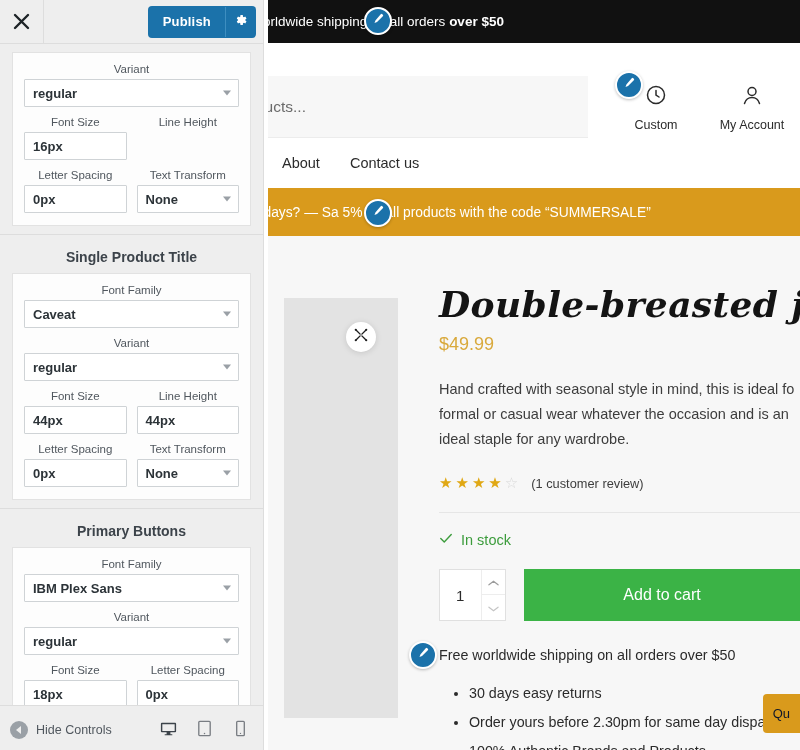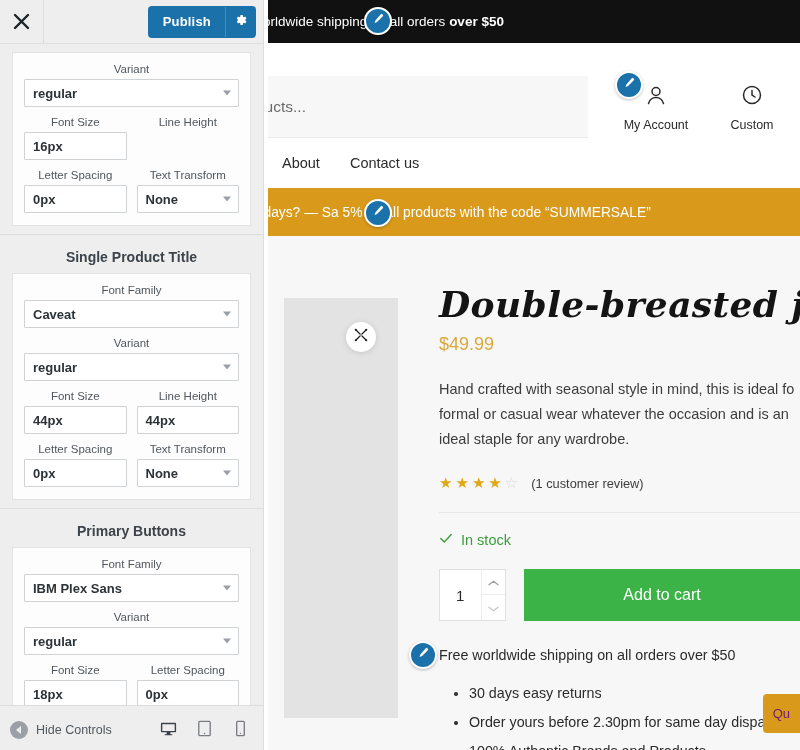--- a/index.html
+++ b/index.html
@@ -269,21 +269,21 @@
     box-shadow: 0 1px 3px rgba(0,0,0,.25);
     position: absolute; z-index: 20;
   }
   .pencil.p-top { left: 100px; top: 7px; }
   .pencil.p-search { left: 351px; top: 71px; }
   .pencil.p-promo { left: 100px; top: 199px; }
   .pencil.p-ship { left: 145px; top: 641px; }
 
   .side-tab {
     position: absolute; right: 0; top: 694px;
-    background: #d99a1c; color: #701a75;
+    background: #d99a1c; color: #0f172a;
     padding: 12px 10px; font-size: 13px;
     border-radius: 4px 0 0 4px;
     white-space: nowrap; cursor: pointer;
     z-index: 10;
   }
   .vline-left {
     position: absolute; left: 0; top: 0; bottom: 0; width: 4px;
     background: #ffffff; z-index: 3;
   }
 </style>
@@ -484,34 +484,34 @@
     </div>
 
     <div id="header-strip"></div>
 
     <div id="searchrow">
       <div class="search-field">ducts...</div>
       <div class="header-icons">
         <div class="hicon">
           <span>
             <svg width="26" height="26" viewBox="0 0 26 26">
+              <circle cx="13" cy="12" r="8.5" fill="none" stroke="#2b2b2b" stroke-width="1.5"></circle>
+              <path d="M13 7.5V12l3 2" fill="none" stroke="#2b2b2b" stroke-width="1.5" stroke-linecap="round"></path>
+            </svg>
+          </span>
+          <span class="lbl">Custom</span>
+        </div>
+        <div class="hicon">
+          <span>
+            <svg width="26" height="26" viewBox="0 0 26 26">
               <circle cx="13" cy="8.5" r="4" fill="none" stroke="#2b2b2b" stroke-width="1.5"></circle>
               <path d="M5.5 20.5c1.2-4 4.2-6 7.5-6s6.3 2 7.5 6" fill="none" stroke="#2b2b2b" stroke-width="1.5" stroke-linecap="round"></path>
             </svg>
           </span>
           <span class="lbl">My Account</span>
-        </div>
-        <div class="hicon">
-          <span>
-            <svg width="26" height="26" viewBox="0 0 26 26">
-              <circle cx="13" cy="12" r="8.5" fill="none" stroke="#2b2b2b" stroke-width="1.5"></circle>
-              <path d="M13 7.5V12l3 2" fill="none" stroke="#2b2b2b" stroke-width="1.5" stroke-linecap="round"></path>
-            </svg>
-          </span>
-          <span class="lbl">Custom</span>
         </div>
       </div>
     </div>
 
     <div id="navrow">
       <span class="navlink">About</span>
       <span class="navlink">Contact us</span>
     </div>
 
     <div id="promo">

